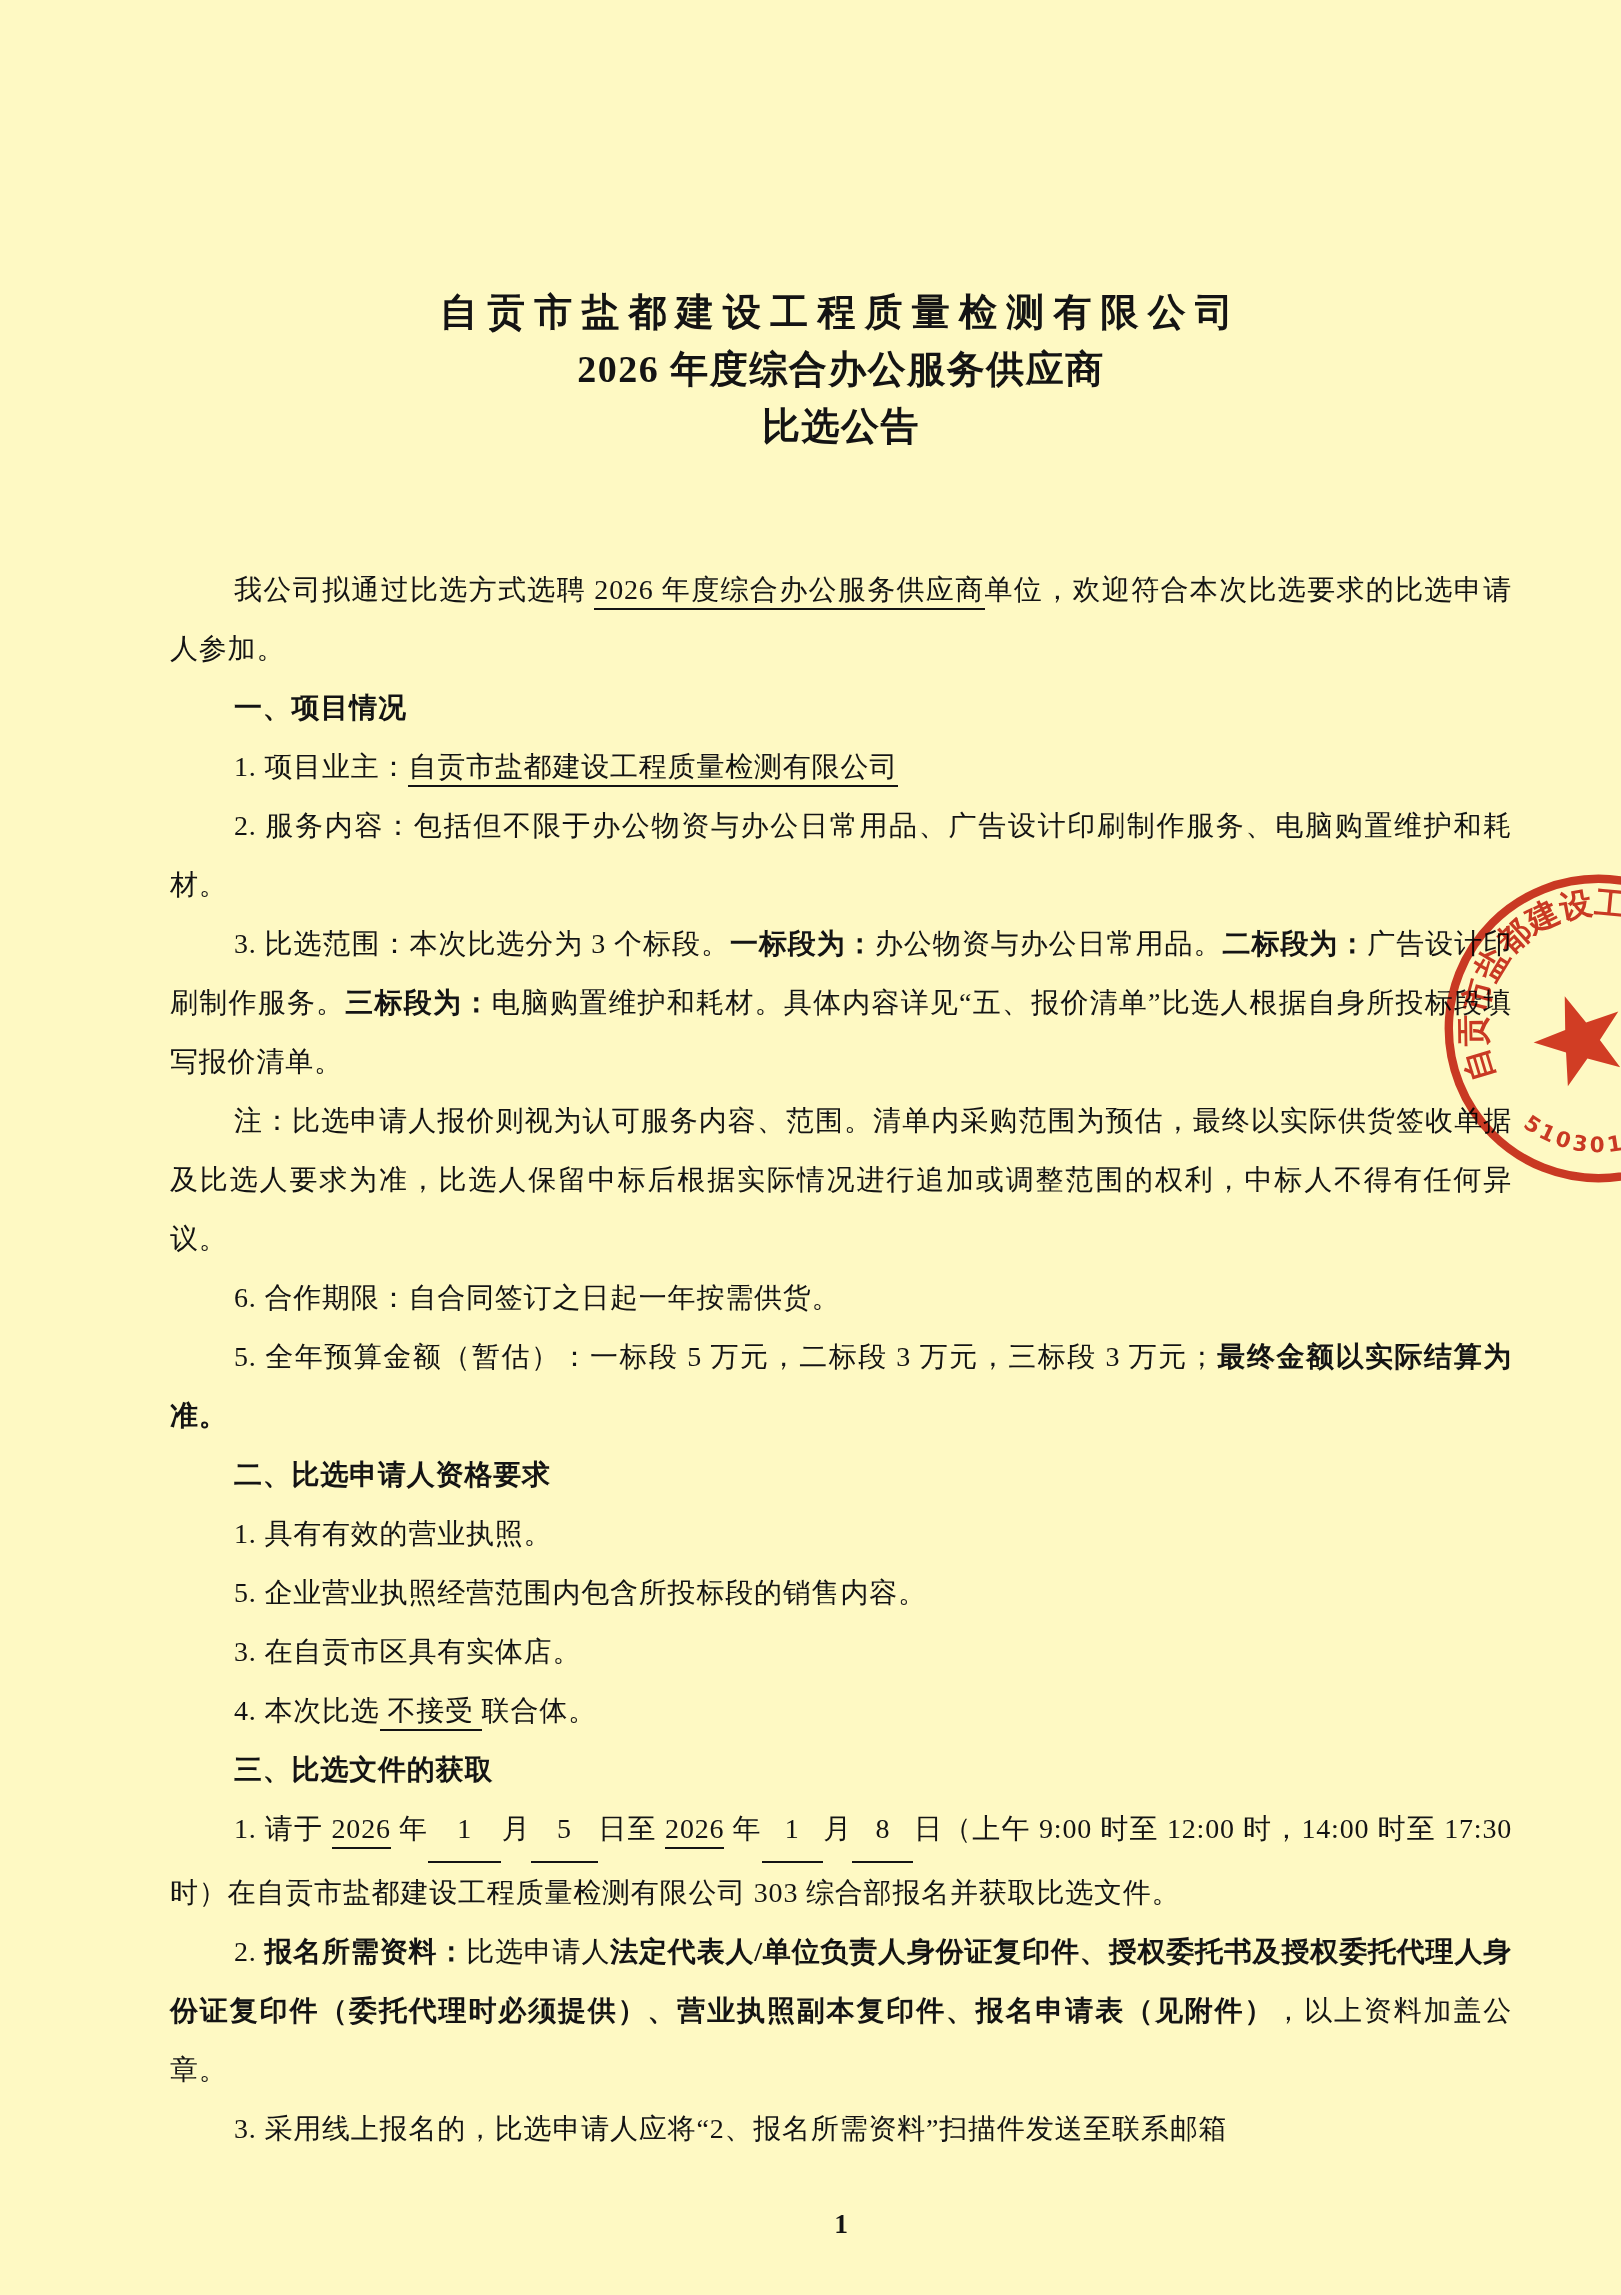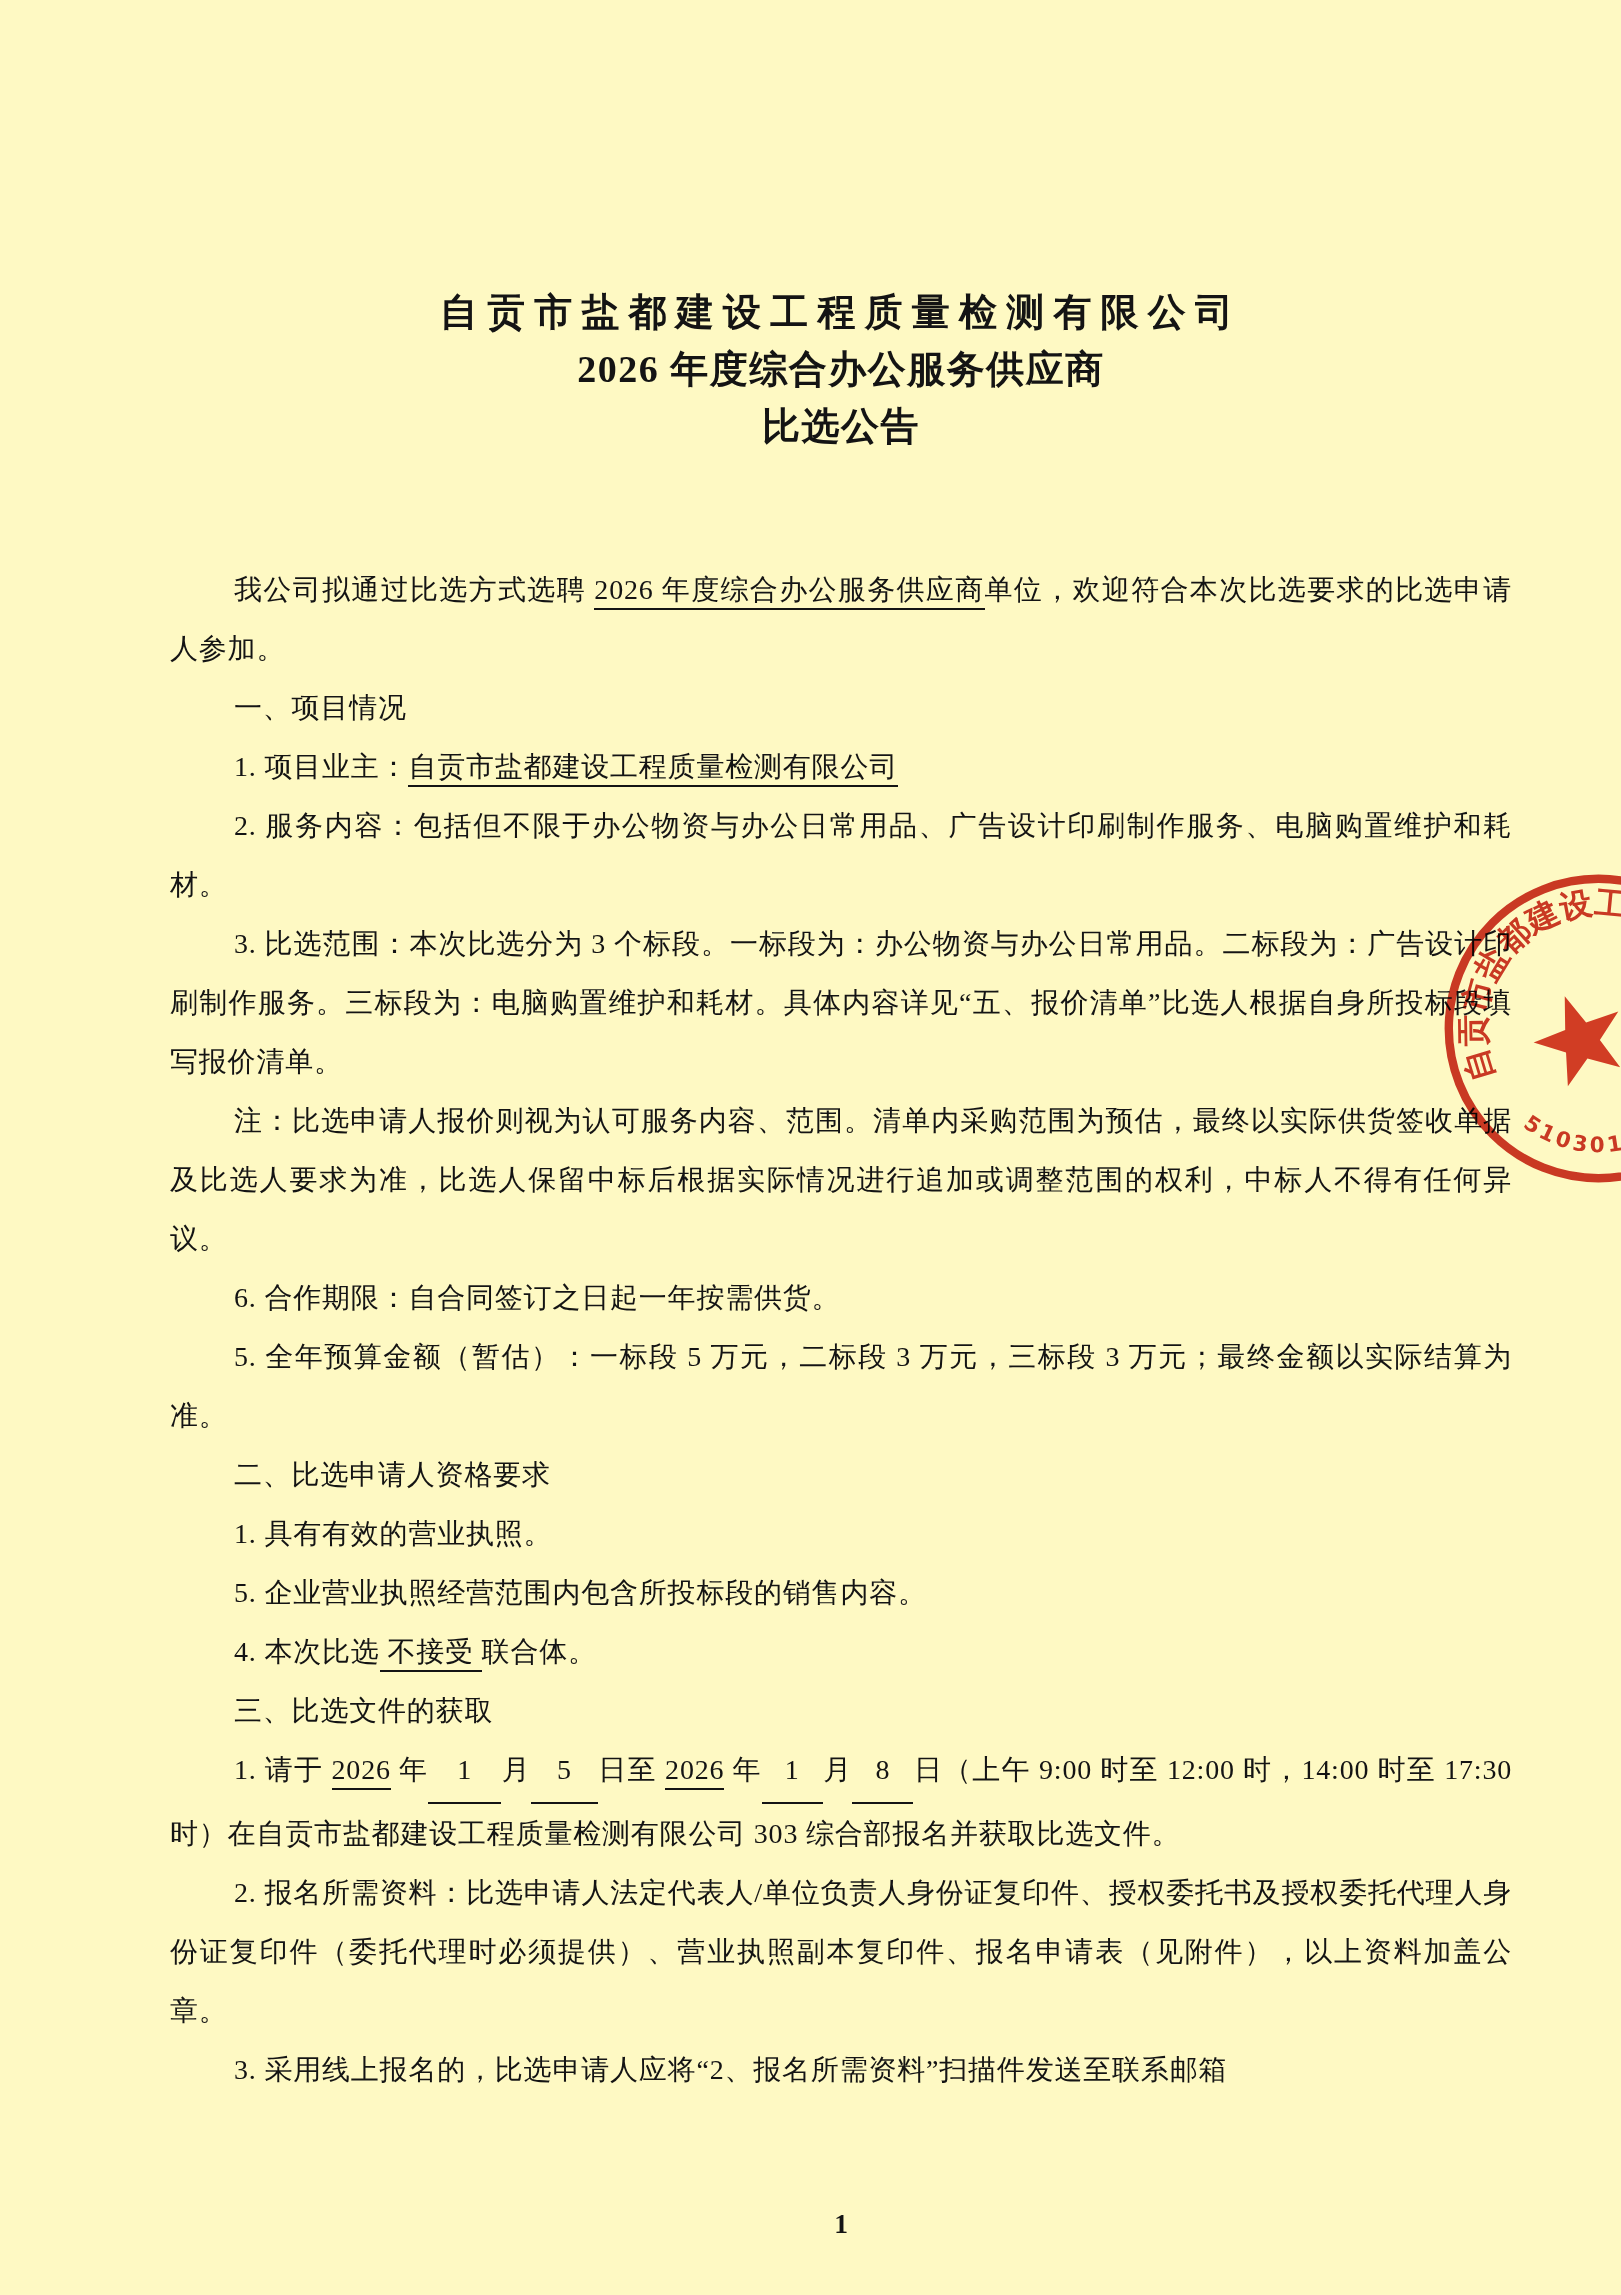--- a/index.html
+++ b/index.html
@@ -25,21 +25,21 @@
   .title-line-3 { letter-spacing: 1.5px; }
   .doc-body {
     margin: 105px 0 0 170px;
     width: 1342px;
     font-size: 28px;
     line-height: 59px;
     text-align: justify;
     letter-spacing: 0.8px;
   }
   .para { margin: 0; text-indent: 64px; }
-  .b { font-weight: 400; }
+  .b { font-weight: 700; }
   .u { border-bottom: 2.3px solid currentColor; padding-bottom: 3.1px; }
   .blank {
     display: inline-block;
     text-indent: 0;
     text-align: center;
     min-width: 67px;
   }
   .page-number {
     position: absolute;
     top: 2208px;
@@ -88,20 +88,21 @@
       <p class="para"><span class="b">一、项目情况</span></p>
       <p class="para"><span>1. 项目业主：</span><span class="u">自贡市盐都建设工程质量检测有限公司</span></p>
       <p class="para"><span>2. 服务内容：包括但不限于办公物资与办公日常用品、广告设计印刷制作服务、电脑购置维护和耗材。</span></p>
       <p class="para"><span>3. 比选范围：本次比选分为 3 个标段。</span><span class="b">一标段为：</span><span>办公物资与办公日常用品。</span><span class="b">二标段为：</span><span>广告设计印刷制作服务。</span><span class="b">三标段为：</span><span>电脑购置维护和耗材。具体内容详见“五、报价清单”比选人根据自身所投标段填写报价清单。</span></p>
       <p class="para"><span>注：比选申请人报价则视为认可服务内容、范围。清单内采购范围为预估，最终以实际供货签收单据及比选人要求为准，比选人保留中标后根据实际情况进行追加或调整范围的权利，中标人不得有任何异议。</span></p>
       <p class="para"><span>6. 合作期限：自合同签订之日起一年按需供货。</span></p>
       <p class="para"><span>5. 全年预算金额（暂估）：一标段 5 万元，二标段 3 万元，三标段 3 万元；</span><span class="b">最终金额以实际结算为准。</span></p>
       <p class="para"><span class="b">二、比选申请人资格要求</span></p>
       <p class="para"><span>1. 具有有效的营业执照。</span></p>
       <p class="para"><span>5. 企业营业执照经营范围内包含所投标段的销售内容。</span></p>
+      <p class="para"><span>3. 在自贡市区具有实体店。</span></p>
       <p class="para"><span>4. 本次比选</span><span class="u"> 不接受 </span><span>联合体。</span></p>
       <p class="para"><span class="b">三、比选文件的获取</span></p>
       <p class="para"><span>1. 请于 </span><span class="u">2026</span><span> 年</span><span class="u blank" style="min-width: 73px;">1</span><span>月</span><span class="u blank" style="min-width: 67px;">5</span><span>日至 </span><span class="u">2026</span><span> 年</span><span class="u blank" style="min-width: 61px;">1</span><span>月</span><span class="u blank" style="min-width: 61px;">8</span><span>日（上午 9:00 时至 12:00 时，14:00 时至 17:30 时）在自贡市盐都建设工程质量检测有限公司 303 综合部报名并获取比选文件。</span></p>
       <p class="para"><span>2. </span><span class="b">报名所需资料：</span><span>比选申请人</span><span class="b">法定代表人/单位负责人身份证复印件、授权委托书及授权委托代理人身份证复印件（委托代理时必须提供）、营业执照副本复印件、报名申请表（见附件）</span><span>，以上资料加盖公章。</span></p>
       <p class="para"><span>3. 采用线上报名的，比选申请人应将“2、报名所需资料”扫描件发送至联系邮箱</span></p>
     </main>
 
   <div class="page-number">1</div>
 
   <svg class="stamp" width="359" height="359" viewBox="0 0 470 470" aria-hidden="true">

